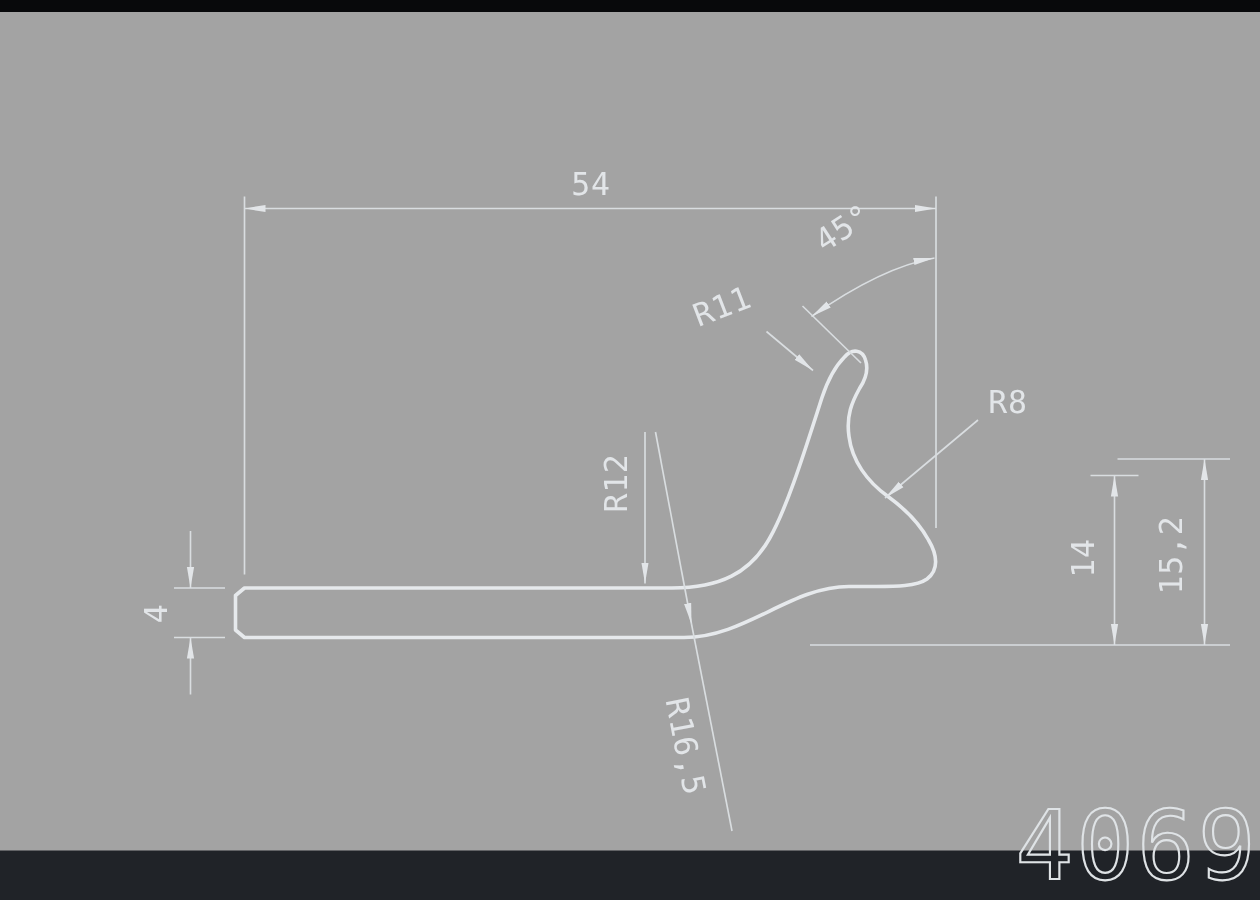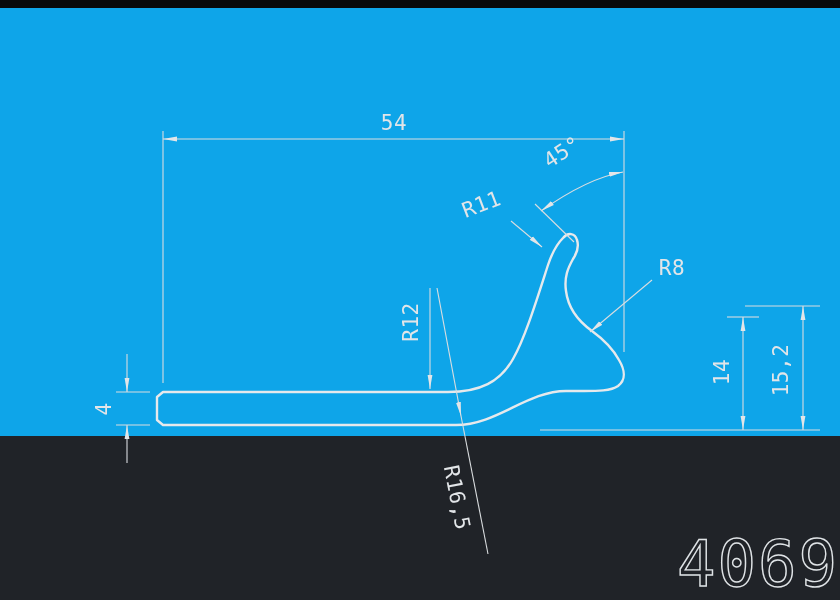--- a/index.html
+++ b/index.html
@@ -7,22 +7,22 @@
     padding: 0;
     background: #202328;
     width: 840px;
     height: 600px;
     overflow: hidden;
     font-family: "DejaVu Sans Mono", monospace;
   }
   #stage {
     position: relative;
     width: 840px;
-    height: 436px;
-    background: #0ea5e9;
+    height: 567px;
+    background: #a3a3a3;
   }
   svg { display: block; }
   .profile-line {
     fill: none;
     stroke: #e6e9ec;
     stroke-width: 2.4;
     stroke-linejoin: round;
     stroke-linecap: round;
   }
   .dim-line {

